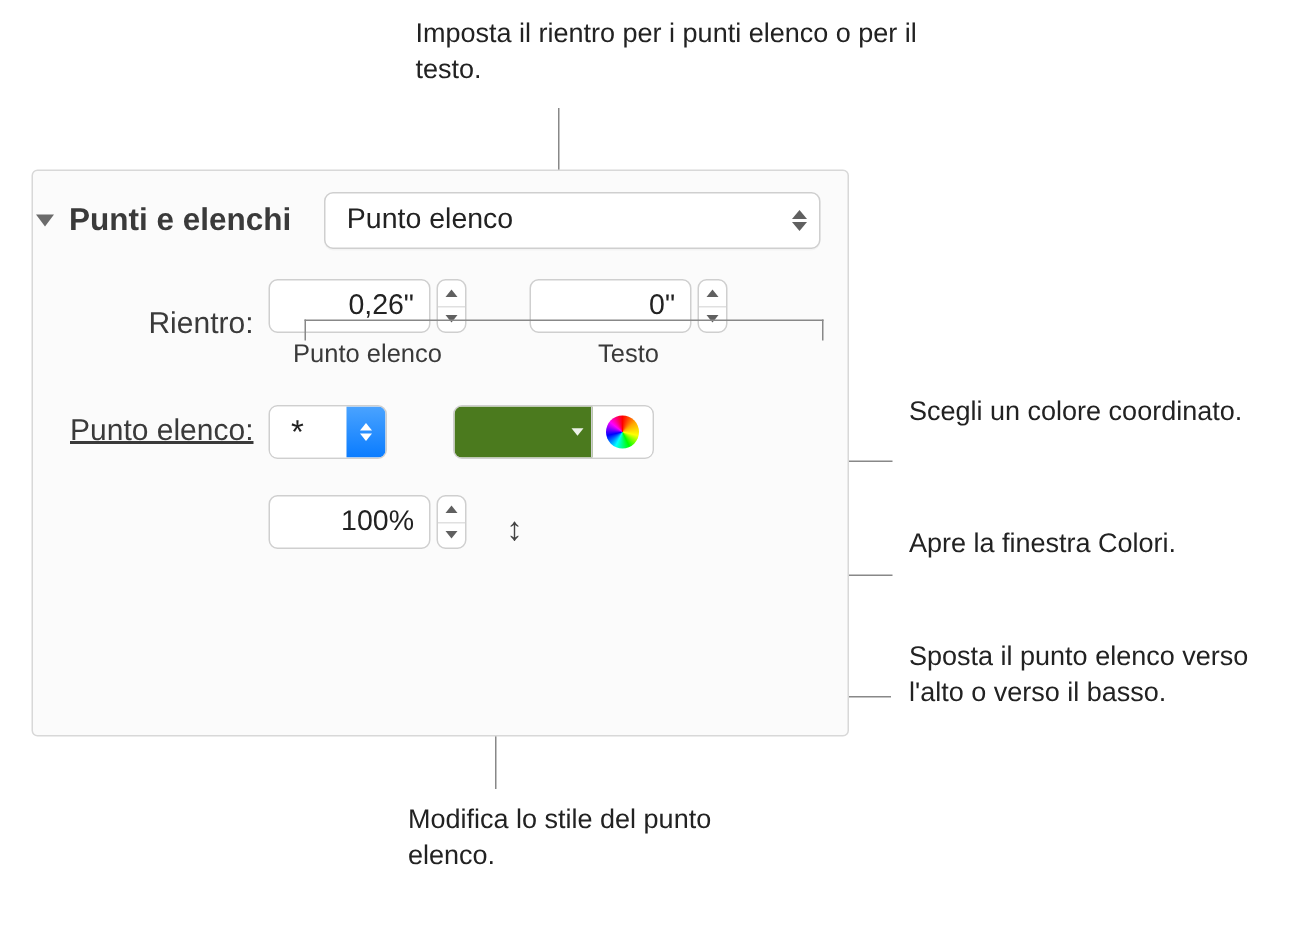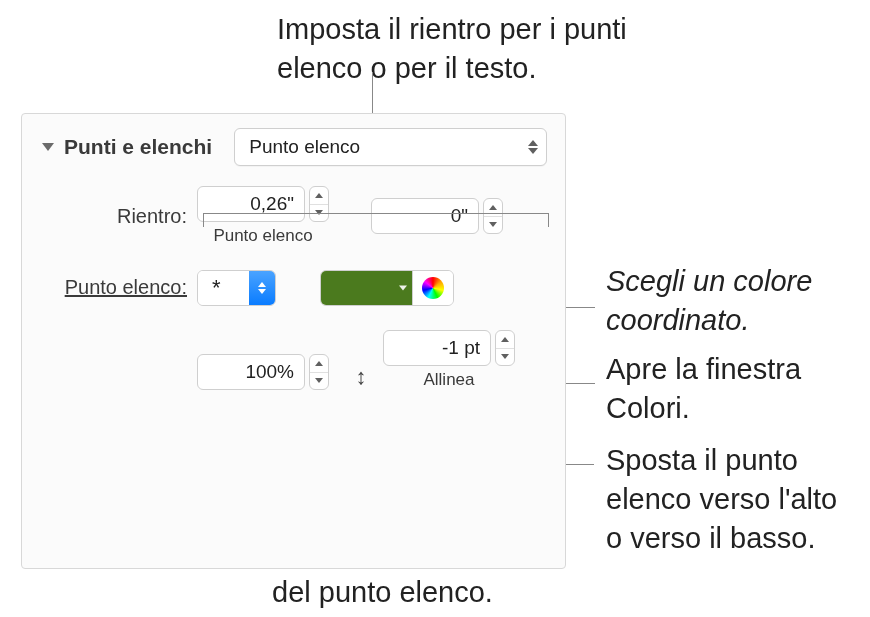--- a/index.html
+++ b/index.html
@@ -7,38 +7,38 @@
       font-family: -apple-system, BlinkMacSystemFont, "Helvetica Neue", Arial, sans-serif;
       background: #fff;
       width: 870px;
       height: 617px;
       position: relative;
       font-size: 17px;
       color: #222;
     }
     .callout {
       position: absolute;
-      font-size: 29px;
+      font-size: 18px;
       line-height: 1.35;
       color: #222;
     }
     .callout-line {
       position: absolute;
       background: #888;
     }
     .panel {
       position: absolute;
       left: 21px;
       top: 113px;
       width: 545px;
-      height: 456px;
+      height: 378px;
       border: 1px solid #d8d8d8;
       border-radius: 4px;
       background: #fbfbfb;
-      padding: 14px 18px 18px 20px;
+      padding: 14px 18px 18px 2px;
     }
     .section-header {
       display: flex;
       align-items: center;
       gap: 8px;
       margin-bottom: 12px;
     }
     .disclosure-tri {
       width: 0; height: 0;
       border-left: 6px solid transparent;
@@ -278,28 +278,28 @@
       text-align: center;
       margin: 4px 8px 0 18px;
     }
   </style>
 </head>
 <body>
 
 <div class="callout" style="left:277px; top:10px; width:350px;">Imposta il rientro per i punti elenco o per il testo.</div>
 <div class="callout-line" style="left:372px; top:72px; width:1px; height:138px;"></div>
 
-<div class="callout" style="left:606px; top:262px; width:240px;font-style:italic;">Scegli un colore coordinato.</div>
+<div class="callout" style="left:606px; top:262px; width:240px;">Scegli un colore coordinato.</div>
 <div class="callout-line" style="left:467px; top:307px; width:128px; height:1px;"></div>
 <div class="callout-line" style="left:467px; top:307px; width:1px; height:56px;"></div>
 
 <div class="callout" style="left:606px; top:350px; width:240px;">Apre la finestra Colori.</div>
 <div class="callout-line" style="left:530px; top:383px; width:65px; height:1px;"></div>
 
-<div class="callout" style="left:606px; top:441px; width:240px;">Sposta il punto elenco verso l'alto o verso il basso.</div>
+<div class="callout" style="left:606px; top:425px; width:240px;">Sposta il punto elenco verso l'alto o verso il basso.</div>
 <div class="callout-line" style="left:544px; top:464px; width:50px; height:1px;"></div>
 <div class="callout-line" style="left:544px; top:447px; width:1px; height:18px;"></div>
 
 <div class="callout" style="left:272px; top:534px; width:230px;">Modifica lo stile del punto elenco.</div>
 <div class="callout-line" style="left:330px; top:478px; width:1px; height:48px;"></div>
 
 <div class="panel">
 
   <div class="section-header">
     <div class="disclosure-tri"></div>
@@ -339,20 +339,21 @@
         <input class="text-input" style="width: 108px;" value="0&quot;">
         <div class="stepper">
           <div class="s-up">
               <span class="tri-up"></span>
             </div>
           <div>
               <span class="tri-down"></span>
             </div>
         </div>
       </div>
+      <div class="sub-label">Testo</div>
     </div>
   </div>
 
   <div class="row bullet-row">
     <div class="row-label" style="padding-top:6px;text-decoration:underline;">Punto elenco:</div>
     <div class="mini-drop">
       <div class="val">*</div>
       <div class="btn">
           <span class="u"></span>
           <span class="d"></span>
@@ -379,29 +380,15 @@
             </div>
           <div>
               <span class="tri-down"></span>
             </div>
         </div>
       </div>
     </div>
 
     <div class="align-icon">↕</div>
 
-    <div class="input-col">
-      <div class="stepper-group">
-        <input class="text-input" style="width: 108px;" value="-1 pt">
-        <div class="stepper">
-          <div class="s-up">
-              <span class="tri-up"></span>
-            </div>
-          <div>
-              <span class="tri-down"></span>
-            </div>
-        </div>
-      </div>
-      <div class="sub-label">Allinea</div>
-    </div>
   </div>
 
 </div>
 
 </body></html>

